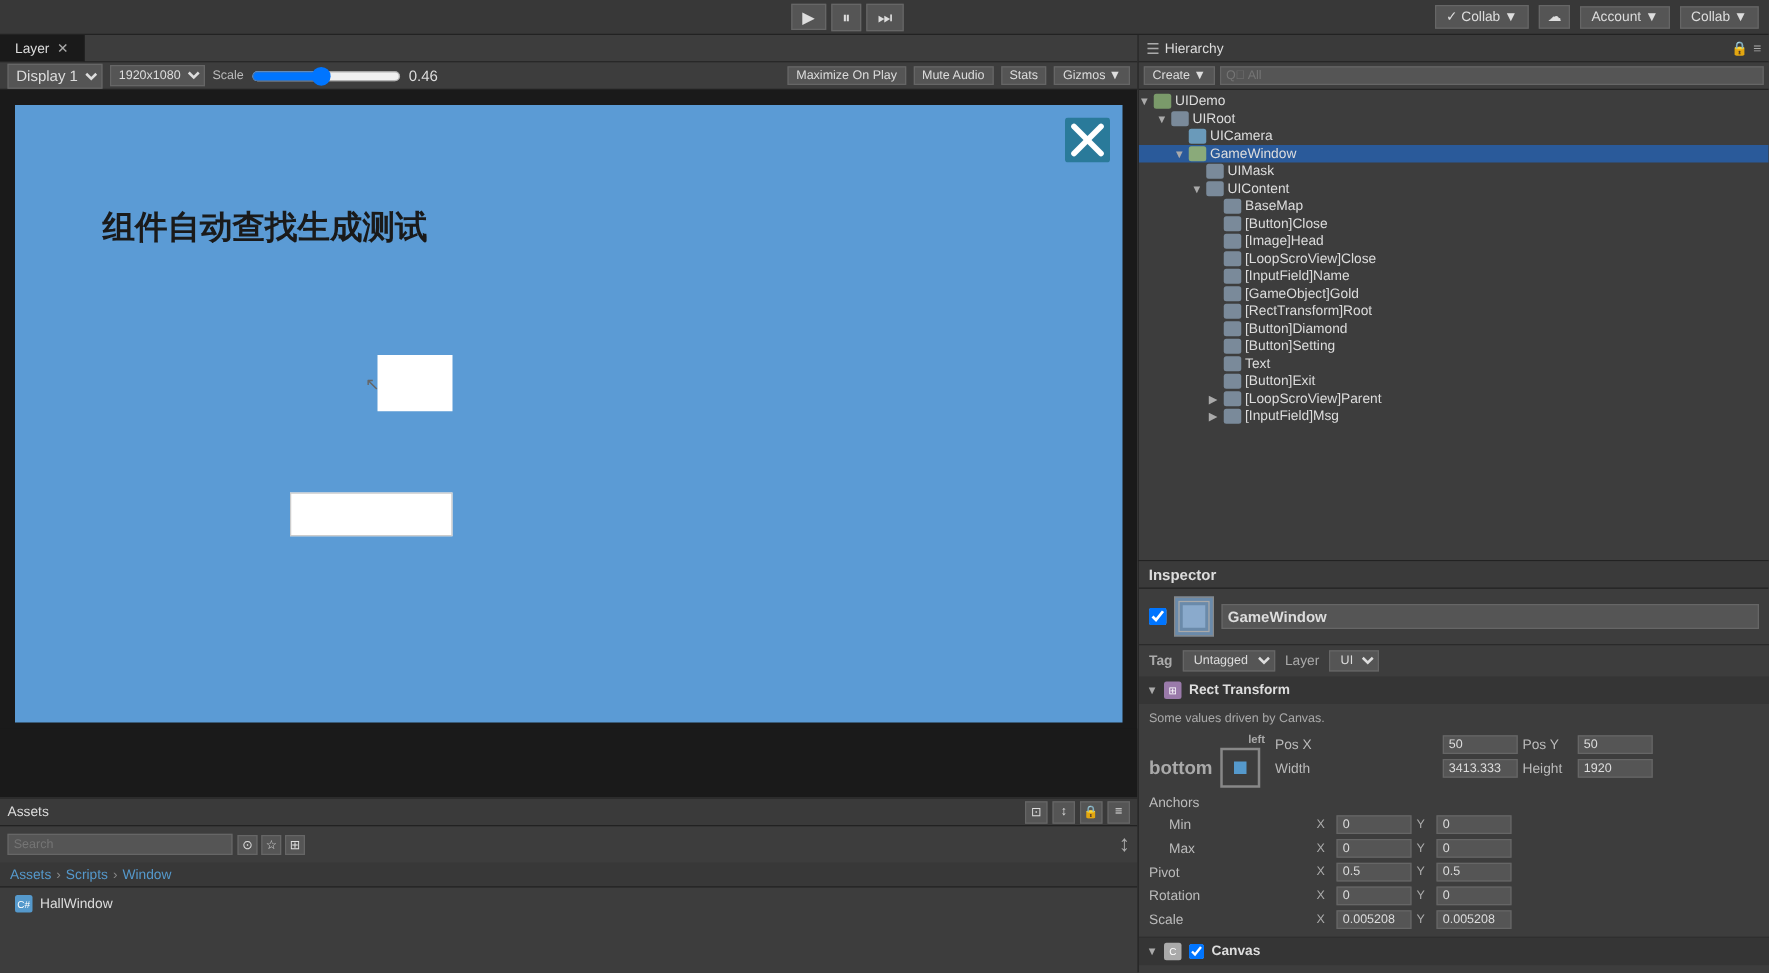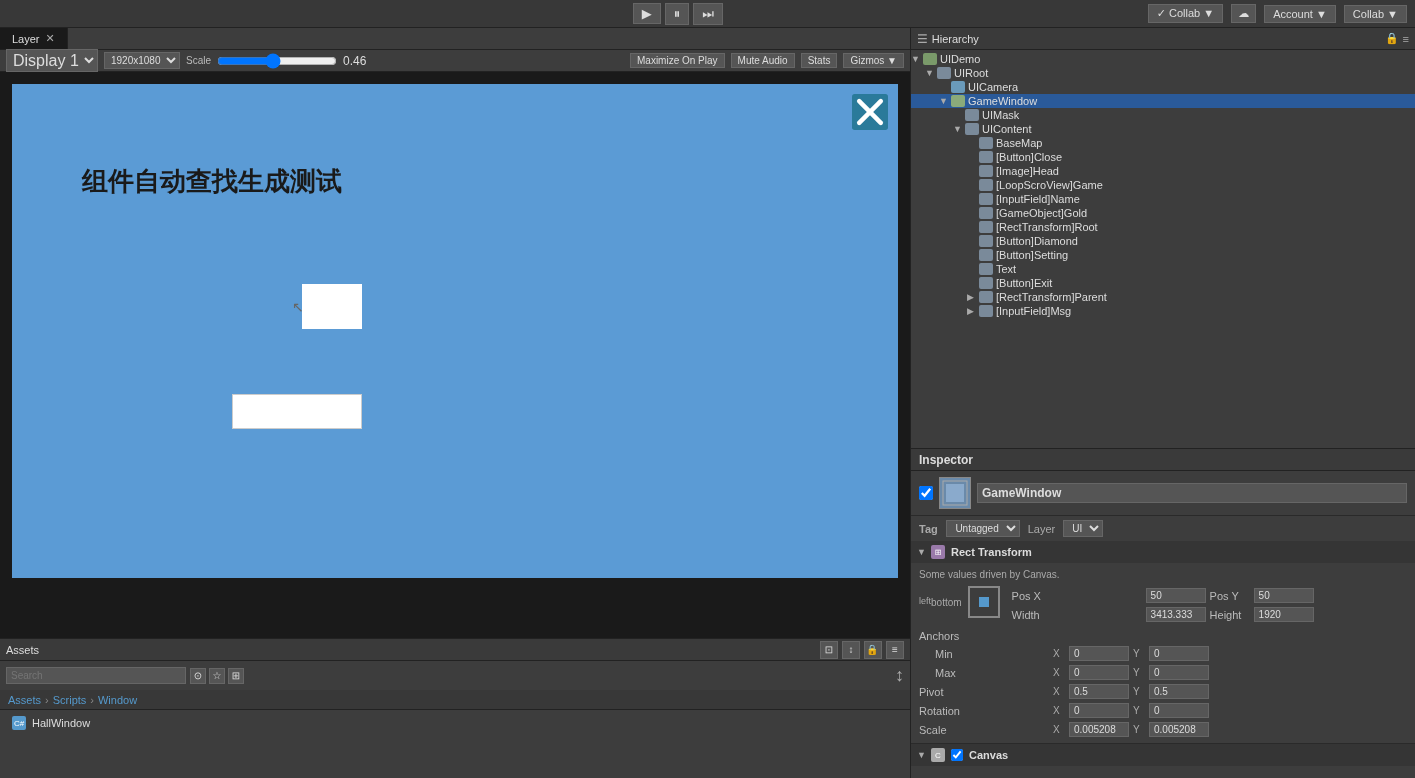--- a/index.html
+++ b/index.html
@@ -84,21 +84,21 @@
     
     .inspector-panel { flex: 1; background: #3d3d3d; border-left: 1px solid #222; border-top: 1px solid #222; display: flex; flex-direction: column; overflow: hidden; }
     .inspector-header { height: 22px; background: #3a3a3a; display: flex; align-items: center; padding: 0 8px; border-bottom: 1px solid #222; }
     .inspector-title { font-size: 12px; font-weight: bold; color: #ddd; }
     .inspector-content { flex: 1; overflow-y: auto; font-size: 11px; }
     .inspector-obj-header { display: flex; align-items: center; gap: 6px; padding: 6px 8px; background: #3d3d3d; border-bottom: 1px solid #2a2a2a; }
     .obj-checkbox { width: 14px; height: 14px; }
     .obj-icon { width: 32px; height: 32px; background: #6a8aaa; border: 1px solid #888; display: flex; align-items: center; justify-content: center; }
     .tag-row { display: flex; align-items: center; gap: 8px; padding: 4px 8px; }
     .tag-label { color: #aaa; font-weight: bold; }
-    .tag-select { background: #555; border: 1px solid #666; color: #ddd; font-size: 10px; padding: 1px 4px; text-align: right; }
+    .tag-select { background: #555; border: 1px solid #666; color: #ddd; font-size: 10px; padding: 1px 4px; }
     .layer-label { color: #aaa; }
     .layer-select { background: #555; border: 1px solid #666; color: #ddd; font-size: 10px; padding: 1px 4px; }
 
     
     .component { border-bottom: 1px solid #2a2a2a; }
     .component-header { display: flex; align-items: center; padding: 4px 6px; background: #353535; cursor: pointer; gap: 4px; }
     .comp-arrow { font-size: 9px; color: #aaa; width: 10px; }
     .comp-icon { width: 14px; height: 14px; background: #7a9aaa; border-radius: 2px; margin-right: 2px; display: flex; align-items: center; justify-content: center; font-size: 8px; }
     .comp-checkbox { width: 12px; height: 12px; margin-right: 2px; }
     .comp-name { font-weight: bold; color: #ddd; font-size: 11px; }
@@ -134,21 +134,21 @@
   <div class="left-panel">
 
     <div class="game-tab-bar">
       <div class="game-tab active">
         <span>Layer</span>
         <span class="tab-close">✕</span>
       </div>
     </div>
 
     <div class="game-toolbar">
-      <select style="font-size:16px; background:#555; border:1px solid #666; color:#ddd;">
+      <select style="font-size:12px; background:#555; border:1px solid #666; color:#ddd;">
         <option>Display 1</option>
       </select>
       <select style="font-size:10px; background:#555; border:1px solid #666; color:#ddd;">
         <option>1920x1080</option>
       </select>
       <span class="scale-label">Scale</span>
       <input type="range" class="scale-slider" min="0" max="1" step="0.01" value="0.46" style="">
       <span>0.46</span>
       <div style="flex:1;"></div>
       <button class="toolbar-btn">Maximize On Play</button>
@@ -223,20 +223,24 @@
       <div class="panel-tab-bar">
         <div class="panel-tab">
           <span class="panel-tab-icon">☰</span>
           <span>Hierarchy</span>
         </div>
         <div class="panel-actions">
           <button class="panel-btn">🔒</button>
           <button class="panel-btn">≡</button>
         </div>
       </div>
+      <div class="hierarchy-toolbar">
+        <button class="create-btn">Create ▼</button>
+        <input type="text" class="hierarchy-search" placeholder="Q⃝ All" style="">
+      </div>
       <div class="hierarchy-list" id="hierarchy-list">
           <div class="h-item">
             <span class="h-indent" style="width: 0px;"></span>
             <span class="h-arrow">▼</span>
             <span class="h-icon scene"></span>
             <span>UIDemo</span>
           </div>
           <div class="h-item">
             <span class="h-indent" style="width: 14px;"></span>
             <span class="h-arrow">▼</span>
@@ -282,21 +286,21 @@
           <div class="h-item">
             <span class="h-indent" style="width: 56px;"></span>
             <span class="h-arrow"></span>
             <span class="h-icon go"></span>
             <span>[Image]Head</span>
           </div>
           <div class="h-item">
             <span class="h-indent" style="width: 56px;"></span>
             <span class="h-arrow"></span>
             <span class="h-icon go"></span>
-            <span>[LoopScroView]Game</span>
+            <span>[LoopScroView]Close</span>
           </div>
           <div class="h-item">
             <span class="h-indent" style="width: 56px;"></span>
             <span class="h-arrow"></span>
             <span class="h-icon go"></span>
             <span>[InputField]Name</span>
           </div>
           <div class="h-item">
             <span class="h-indent" style="width: 56px;"></span>
             <span class="h-arrow"></span>
@@ -330,21 +334,21 @@
           <div class="h-item">
             <span class="h-indent" style="width: 56px;"></span>
             <span class="h-arrow"></span>
             <span class="h-icon go"></span>
             <span>[Button]Exit</span>
           </div>
           <div class="h-item">
             <span class="h-indent" style="width: 56px;"></span>
             <span class="h-arrow">▶</span>
             <span class="h-icon go"></span>
-            <span>[RectTransform]Parent</span>
+            <span>[LoopScroView]Parent</span>
           </div>
           <div class="h-item">
             <span class="h-indent" style="width: 56px;"></span>
             <span class="h-arrow">▶</span>
             <span class="h-icon go"></span>
             <span>[InputField]Msg</span>
           </div>
         </div>
     </div>
 
@@ -379,24 +383,24 @@
         <div class="component">
           <div class="component-header">
             <span class="comp-arrow">▼</span>
             <div class="comp-icon" style="background:#9a7aaa;font-size:8px;color:white;">⊞</div>
             <span class="comp-name">Rect Transform</span>
           </div>
           <div class="component-body">
             <div style="color:#aaa;font-size:10px;padding:2px 0;">Some values driven by Canvas.</div>
 
             <div style="display:flex;align-items:flex-start;gap:8px;padding:4px 0;">
-              <div style="display:flex;flex-direction:row;align-items:center;">
+              <div style="display:flex;flex-direction:column;align-items:flex-end;font-weight:bold;">
                 <span style="font-size:9px;color:#aaa;margin-bottom:2px;">left</span>
                 <div style="display:flex;align-items:center;gap:2px;">
-                  <span style="font-size:10px;color:#aaa;">bottom</span>
+                  <span style="font-size:15px;color:#aaa;">bottom</span>
                   <div class="rect-visual">
                     <div class="rect-inner"></div>
                   </div>
                 </div>
               </div>
               <div style="flex:1;">
                 <div class="prop-row">
                   <span class="prop-label">Pos X</span>
                   <input class="prop-input" type="text" value="50" style="">
                   <span class="prop-label" style="width:40px;">Pos Y</span>

